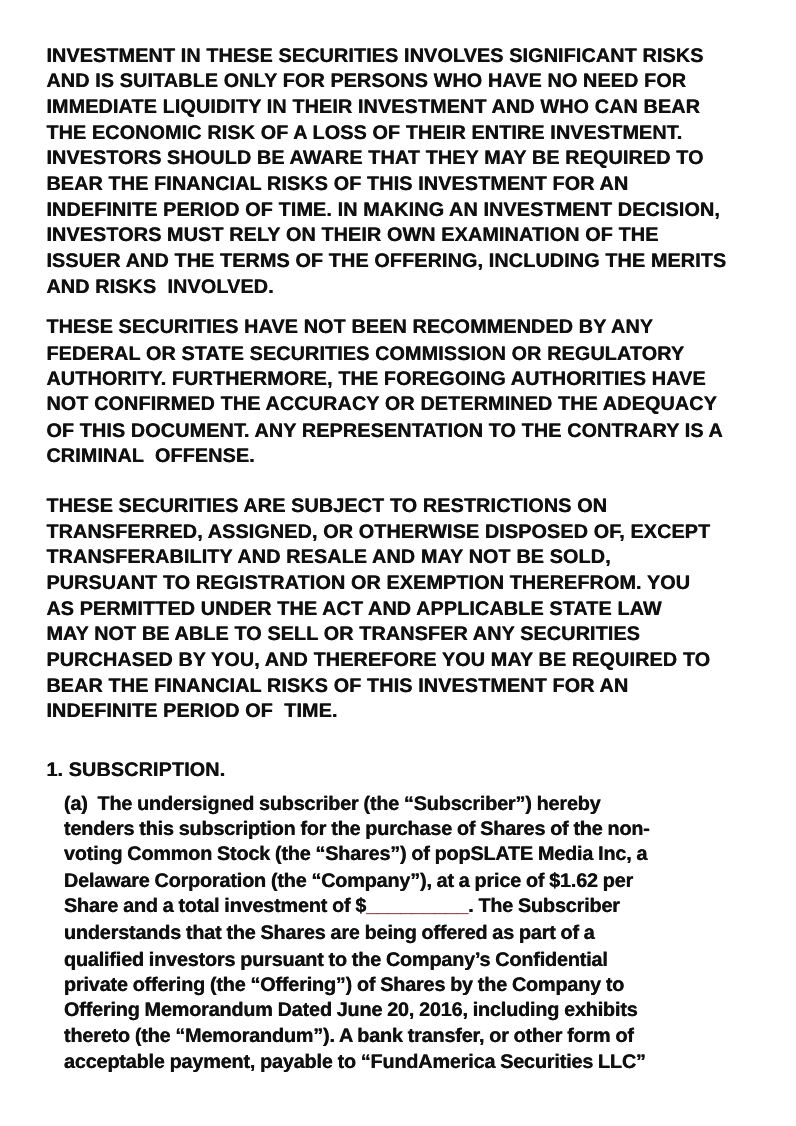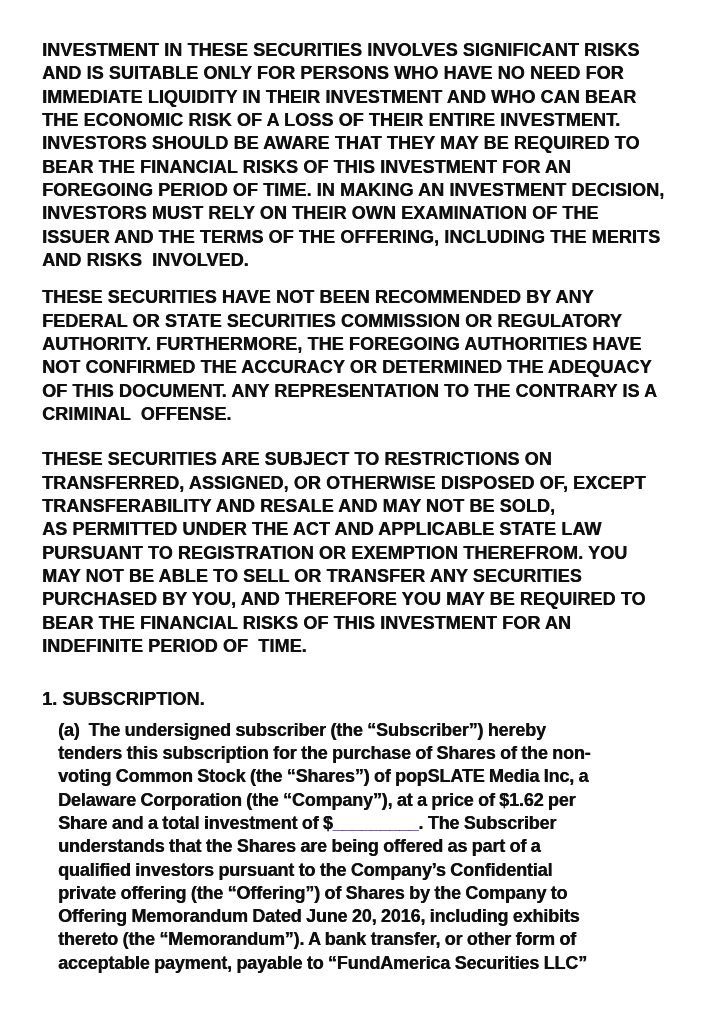--- a/index.html
+++ b/index.html
@@ -57,53 +57,53 @@
 
 <div class="page" data-name="document-page" style="background: rgb(255, 255, 255);">
   <div class="doc" data-name="document-body" style="color: rgb(16, 16, 16);">
       <div class="block caps-paragraph" data-name="paragraph-risk-disclosure">
         <div class="line" data-name="text-line">INVESTMENT IN THESE SECURITIES INVOLVES SIGNIFICANT RISKS</div>
         <div class="line" data-name="text-line">AND IS SUITABLE ONLY FOR PERSONS WHO HAVE NO NEED FOR</div>
         <div class="line" data-name="text-line">IMMEDIATE LIQUIDITY IN THEIR INVESTMENT AND WHO CAN BEAR</div>
         <div class="line" data-name="text-line">THE ECONOMIC RISK OF A LOSS OF THEIR ENTIRE INVESTMENT.</div>
         <div class="line" data-name="text-line">INVESTORS SHOULD BE AWARE THAT THEY MAY BE REQUIRED TO</div>
         <div class="line" data-name="text-line">BEAR THE FINANCIAL RISKS OF THIS INVESTMENT FOR AN</div>
-        <div class="line" data-name="text-line">FOREGOING PERIOD OF TIME. IN MAKING AN INVESTMENT DECISION,</div>
+        <div class="line" data-name="text-line">INDEFINITE PERIOD OF TIME. IN MAKING AN INVESTMENT DECISION,</div>
         <div class="line" data-name="text-line">INVESTORS MUST RELY ON THEIR OWN EXAMINATION OF THE</div>
         <div class="line" data-name="text-line">ISSUER AND THE TERMS OF THE OFFERING, INCLUDING THE MERITS</div>
         <div class="line" data-name="text-line">AND RISKS  INVOLVED.</div>
       </div>
       <div class="block caps-paragraph" data-name="paragraph-regulatory-disclaimer">
         <div class="line" data-name="text-line">THESE SECURITIES HAVE NOT BEEN RECOMMENDED BY ANY</div>
         <div class="line" data-name="text-line">FEDERAL OR STATE SECURITIES COMMISSION OR REGULATORY</div>
         <div class="line" data-name="text-line">AUTHORITY. FURTHERMORE, THE FOREGOING AUTHORITIES HAVE</div>
         <div class="line" data-name="text-line">NOT CONFIRMED THE ACCURACY OR DETERMINED THE ADEQUACY</div>
         <div class="line" data-name="text-line">OF THIS DOCUMENT. ANY REPRESENTATION TO THE CONTRARY IS A</div>
         <div class="line" data-name="text-line">CRIMINAL  OFFENSE.</div>
       </div>
       <div class="block caps-paragraph" data-name="paragraph-transfer-restrictions">
         <div class="line" data-name="text-line">THESE SECURITIES ARE SUBJECT TO RESTRICTIONS ON</div>
         <div class="line" data-name="text-line">TRANSFERRED, ASSIGNED, OR OTHERWISE DISPOSED OF, EXCEPT</div>
         <div class="line" data-name="text-line">TRANSFERABILITY AND RESALE AND MAY NOT BE SOLD,</div>
+        <div class="line" data-name="text-line">PURSUANT TO REGISTRATION OR EXEMPTION THEREFROM. YOU</div>
         <div class="line" data-name="text-line">AS PERMITTED UNDER THE ACT AND APPLICABLE STATE LAW</div>
-        <div class="line" data-name="text-line">PURSUANT TO REGISTRATION OR EXEMPTION THEREFROM. YOU</div>
         <div class="line" data-name="text-line">MAY NOT BE ABLE TO SELL OR TRANSFER ANY SECURITIES</div>
         <div class="line" data-name="text-line">PURCHASED BY YOU, AND THEREFORE YOU MAY BE REQUIRED TO</div>
         <div class="line" data-name="text-line">BEAR THE FINANCIAL RISKS OF THIS INVESTMENT FOR AN</div>
         <div class="line" data-name="text-line">INDEFINITE PERIOD OF  TIME.</div>
       </div>
       <div class="block caps-paragraph" data-name="section-heading-subscription">
         <div class="line" data-name="text-line">1. SUBSCRIPTION.</div>
       </div>
       <div class="block indented-paragraph" data-name="paragraph-subscription-a">
         <div class="line" data-name="text-line">(a)  The undersigned subscriber (the “Subscriber”) hereby</div>
         <div class="line" data-name="text-line">tenders this subscription for the purchase of Shares of the non-</div>
         <div class="line" data-name="text-line">voting Common Stock (the “Shares”) of popSLATE Media Inc, a</div>
         <div class="line" data-name="text-line">Delaware Corporation (the “Company”), at a price of $1.62 per</div>
-        <div class="line" data-name="text-line"><span data-name="text-run">Share and a total investment of $</span><span class="blank" data-name="investment-amount-blank" style="color: #4c1d95;">_________</span><span data-name="text-run">. The Subscriber</span></div>
+        <div class="line" data-name="text-line"><span data-name="text-run">Share and a total investment of $</span><span class="blank" data-name="investment-amount-blank" style="color: #7f1d1d; font-family: Liberation Mono, monospace;">_________</span><span data-name="text-run">. The Subscriber</span></div>
         <div class="line" data-name="text-line">understands that the Shares are being offered as part of a</div>
         <div class="line" data-name="text-line">qualified investors pursuant to the Company’s Confidential</div>
         <div class="line" data-name="text-line">private offering (the “Offering”) of Shares by the Company to</div>
         <div class="line" data-name="text-line">Offering Memorandum Dated June 20, 2016, including exhibits</div>
         <div class="line" data-name="text-line">thereto (the “Memorandum”). A bank transfer, or other form of</div>
         <div class="line" data-name="text-line">acceptable payment, payable to “FundAmerica Securities LLC”</div>
       </div>
     </div>
 </div>
 

